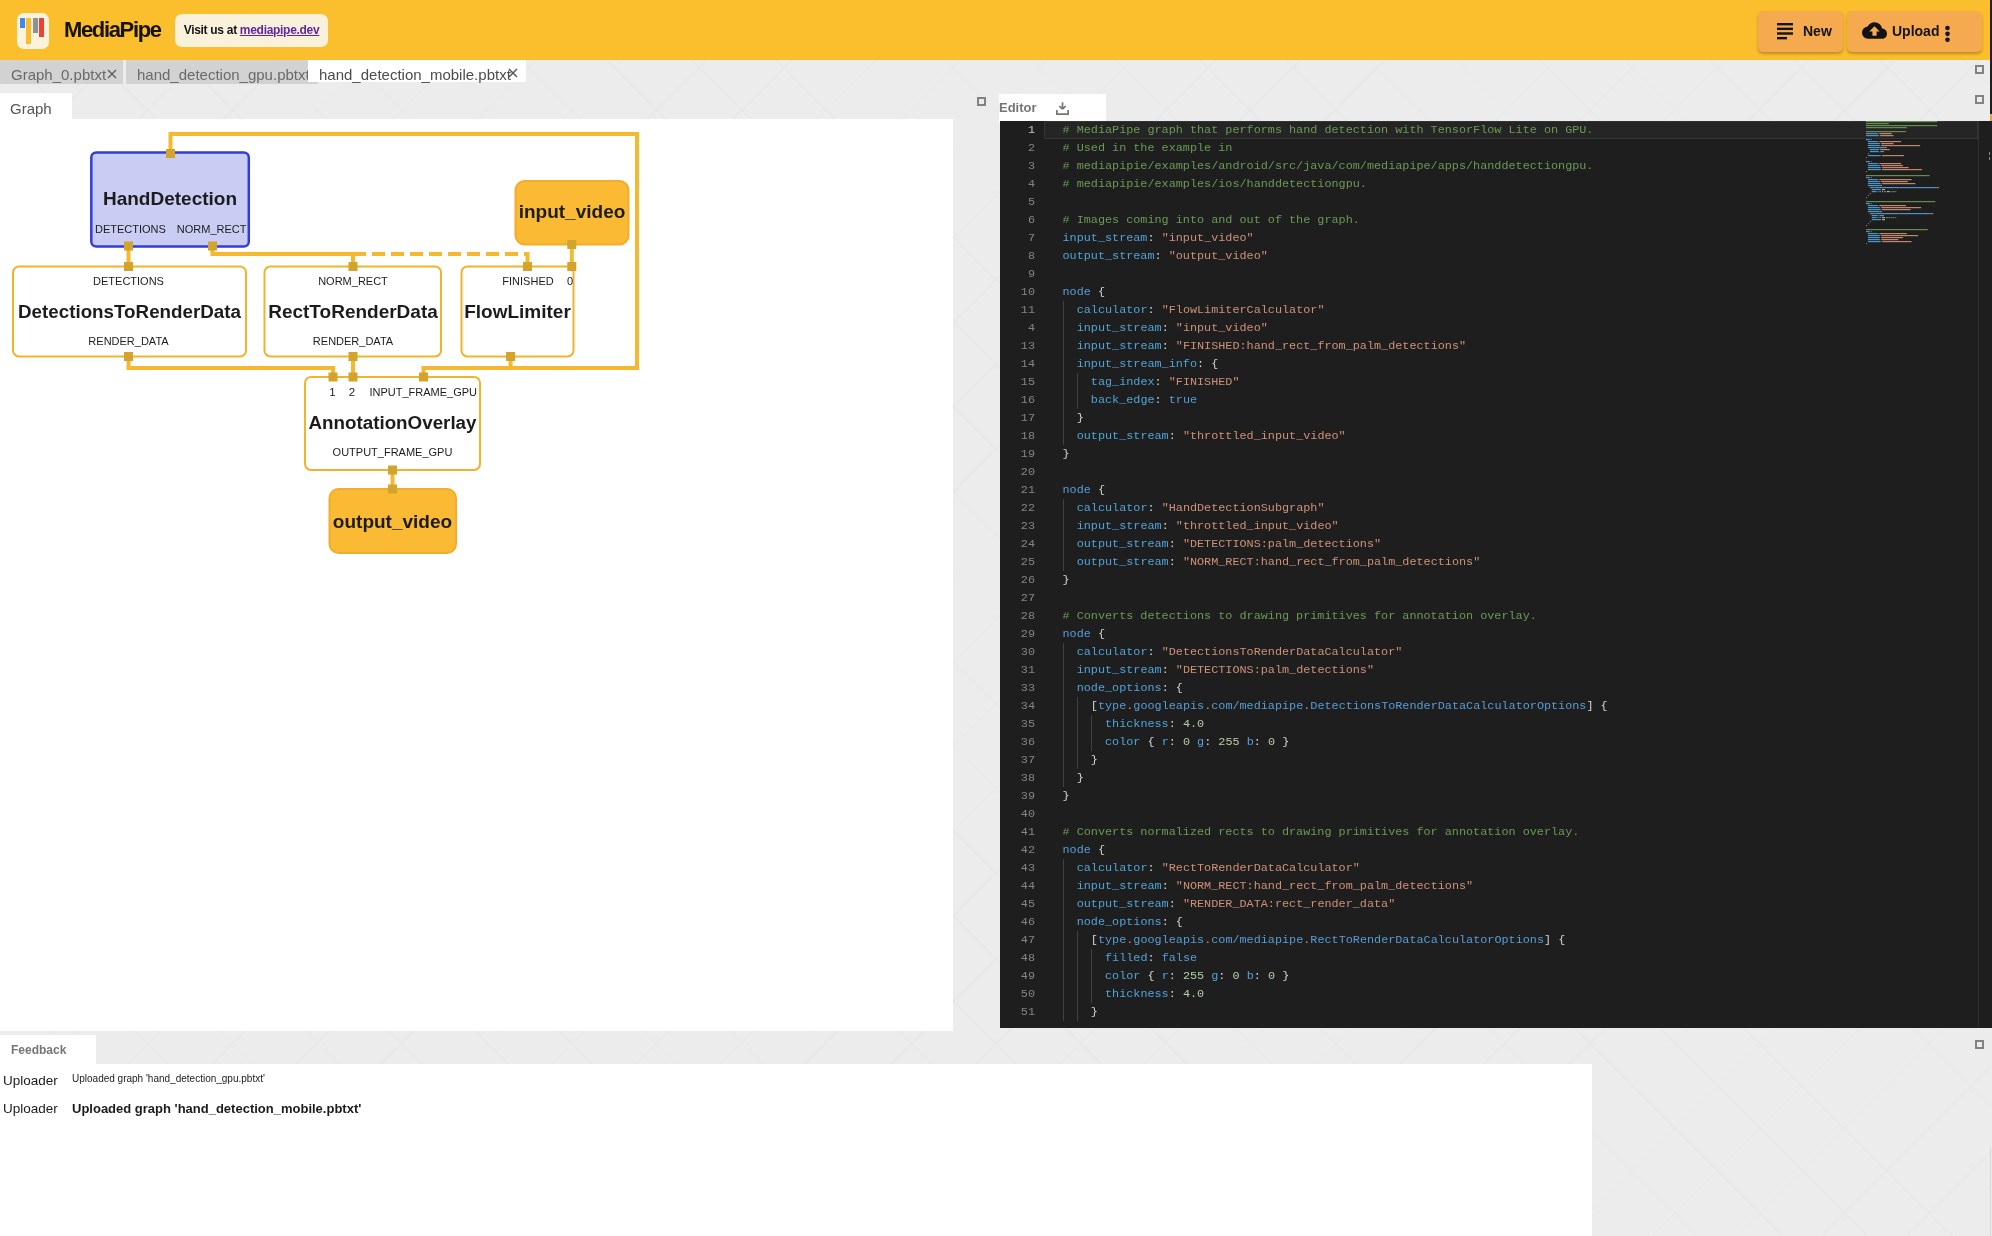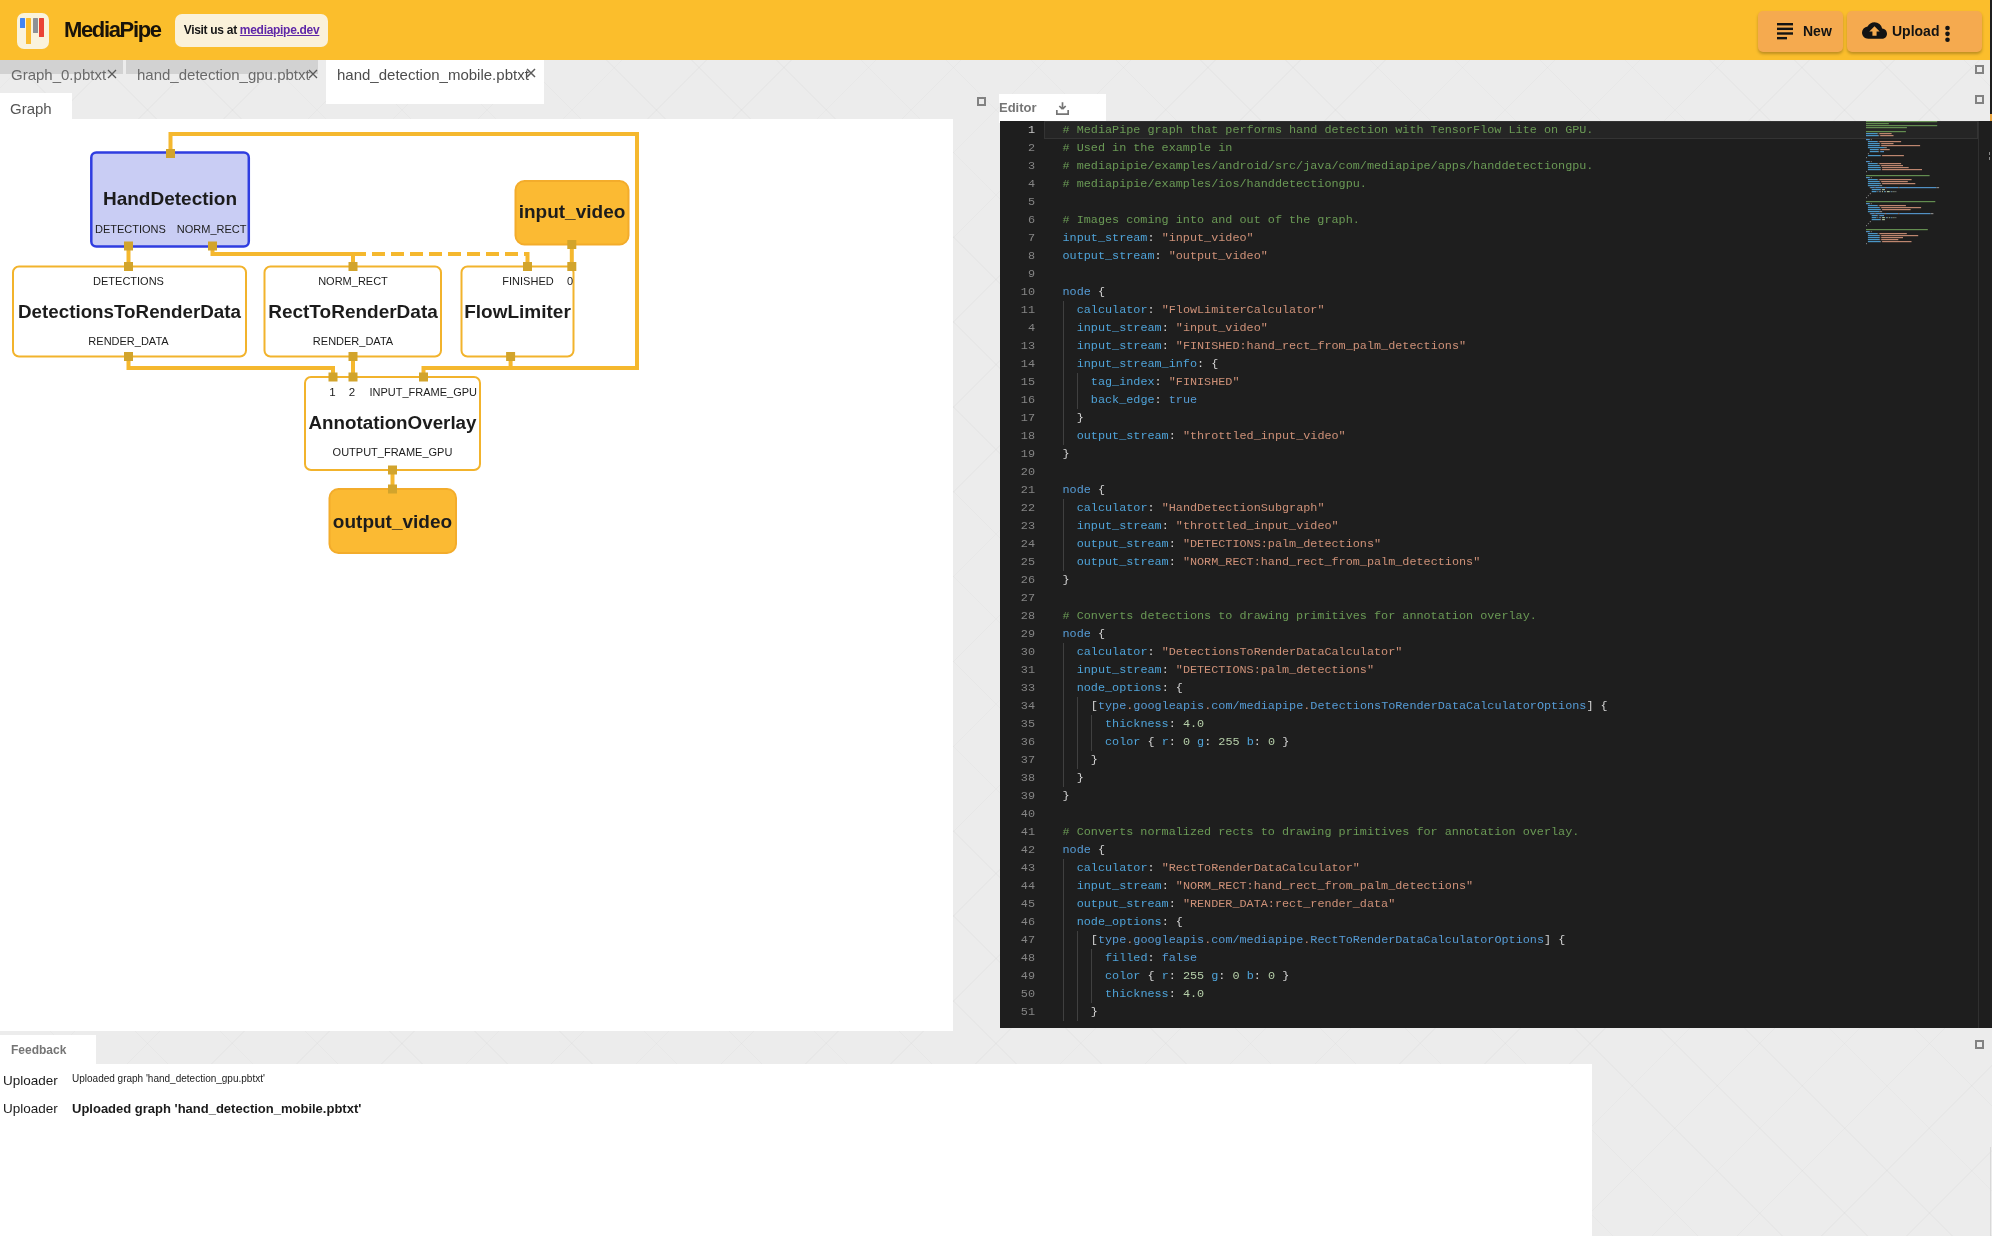--- a/index.html
+++ b/index.html
@@ -5,21 +5,21 @@
 body { font-family:"Liberation Sans",sans-serif; position:relative; background:#fff; }
 .abs { position:absolute; }
 
 #hdr { left:0; top:0; width:1992px; height:60px; background:#FBBE2C; }
 #logo { left:17px; top:13px; width:31.5px; height:36px; background:#FAF3DC; border-radius:7px; }
 #logo i { position:absolute; top:4.5px; border-radius:0.5px; }
 #title { left:64px; top:17px; font-size:22px; font-weight:bold; color:#18130a; letter-spacing:-1.35px; }
 #visit { left:175px; top:14px; width:153px; height:33px; background:#FAF1DA; border-radius:7px; font-size:12px; font-weight:bold; letter-spacing:-0.3px; color:#161616; text-align:center; line-height:33px; }
 #visit a { color:#5F27A8; text-decoration:underline; }
 .hbtn { top:11px; height:41px; background:#F5AA4F; border-radius:5px; box-shadow:0 2px 3px rgba(0,0,0,0.25); color:#131313; font-size:14px; font-weight:bold; }
-.ftab { position:absolute; top:0; height:14px; background:#D2D2D2; color:#6A6A6A; font-size:15px; line-height:29px; white-space:nowrap; }
+.ftab { position:absolute; top:0; height:24px; background:#D2D2D2; color:#6A6A6A; font-size:15px; line-height:29px; white-space:nowrap; }
 .ftab svg { position:absolute; }
 
 #ws { left:0; top:60px; width:1992px; height:1176px; background:#ECECEC;
   background-image:repeating-linear-gradient(45deg, rgba(120,120,120,0.04) 0px, rgba(120,120,120,0.04) 1px, transparent 1px, transparent 60px),
                    repeating-linear-gradient(-45deg, rgba(120,120,120,0.04) 0px, rgba(120,120,120,0.04) 1px, transparent 1px, transparent 60px); }
 .ptab { position:absolute; background:#fff; color:#6d6d6d; font-size:15px; }
 .maxi { position:absolute; width:9px; height:9px; border:2px solid #828282; background:transparent; }
 #gbody { left:0; top:58.5px; width:953px; height:912px; background:#fff; }
 
 #ed { left:1000px; top:60.5px; width:990px; height:907.5px; background:#1E1E1E; overflow:hidden; }
@@ -66,21 +66,21 @@
   </div>
 </div>
 <div class="abs" id="ws">
 
   <div class="ftab" style="left:0;width:123px;"><span style="margin-left:11px">Graph_0.pbtxt</span><svg style="position:absolute;top:9px;left:107px" width="10" height="10" viewBox="0 0 10 10">
         <path d="M1,1 L9,9 M9,1 L1,9" stroke="#5a5a5a" stroke-width="1.3" fill="none"></path>
       </svg></div>
   <div class="ftab" style="left:126px;width:192px;"><span style="margin-left:11px">hand_detection_gpu.pbtxt</span><svg style="position:absolute;top:9px;left:182px" width="10" height="10" viewBox="0 0 10 10">
         <path d="M1,1 L9,9 M9,1 L1,9" stroke="#5a5a5a" stroke-width="1.3" fill="none"></path>
       </svg></div>
-  <div class="ftab" style="left:326px;width:218px;background:#fff;color:#4d4d4d;height:44px"><span style="margin-left:11px">hand_detection_mobile.pbtxt</span><svg style="position:absolute;top:8px;left:200px" width="10" height="10" viewBox="0 0 10 10">
+  <div class="ftab" style="left:308px;width:218px;background:#fff;color:#4d4d4d;height:22px"><span style="margin-left:11px">hand_detection_mobile.pbtxt</span><svg style="position:absolute;top:8px;left:200px" width="10" height="10" viewBox="0 0 10 10">
         <path d="M1,1 L9,9 M9,1 L1,9" stroke="#5a5a5a" stroke-width="1.5" fill="none"></path>
       </svg></div>
 
   <div class="ptab" style="left:0;top:33px;width:72px;height:33px;line-height:33px;color:#555"><span style="margin-left:10px;font-size:15px;position:relative;top:-1px">Graph</span></div>
   <div class="maxi" style="left:977px;top:37px"></div>
   <div class="ptab" style="left:999px;top:33.5px;width:107px;height:29px;line-height:29px;color:#757575"><span style="font-size:13px;font-weight:bold;position:relative;top:-2px">Editor</span>
     <svg class="abs" style="left:55px;top:6px" width="17" height="17" viewBox="0 0 24 24" fill="none" stroke="#757575" stroke-width="2.4">
         <path d="M12 3v10M12 13l-4.5-4.5M12 13l4.5-4.5"></path>
         <path d="M4 14v6h16v-6" fill="none"></path>
       </svg>

